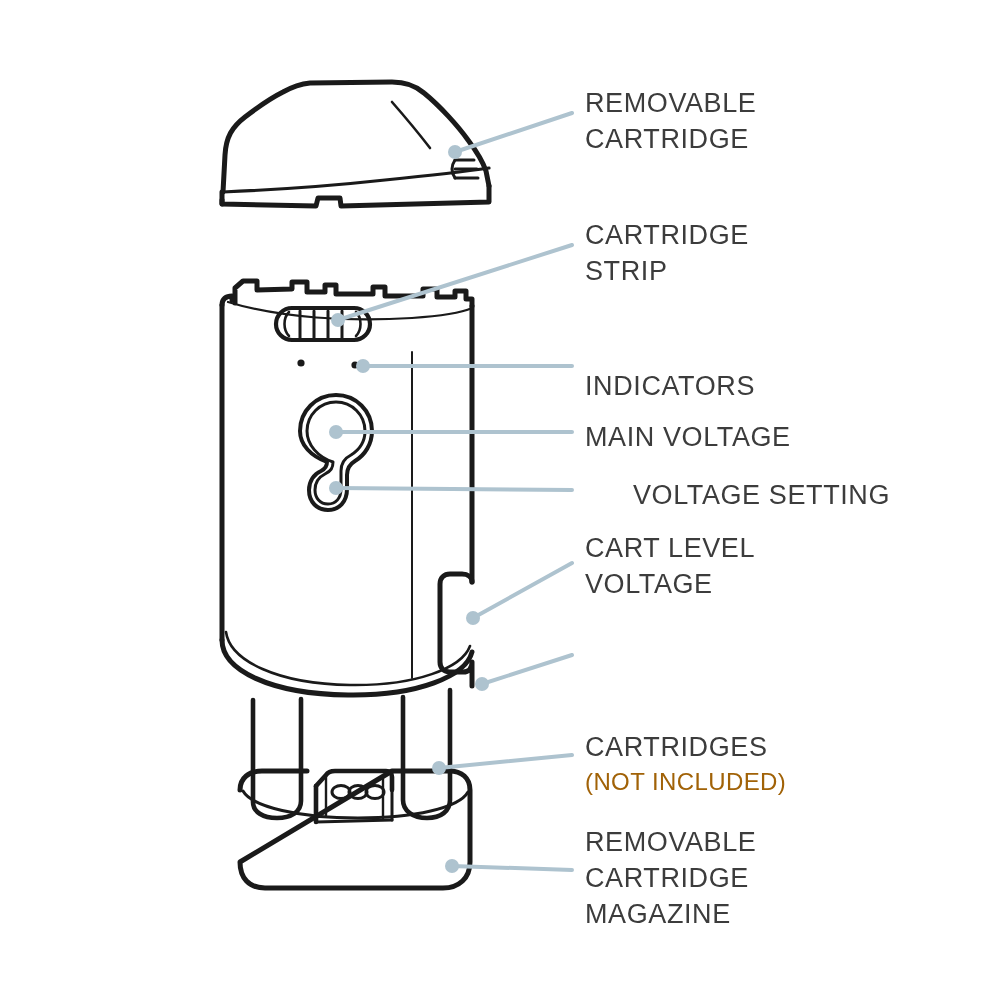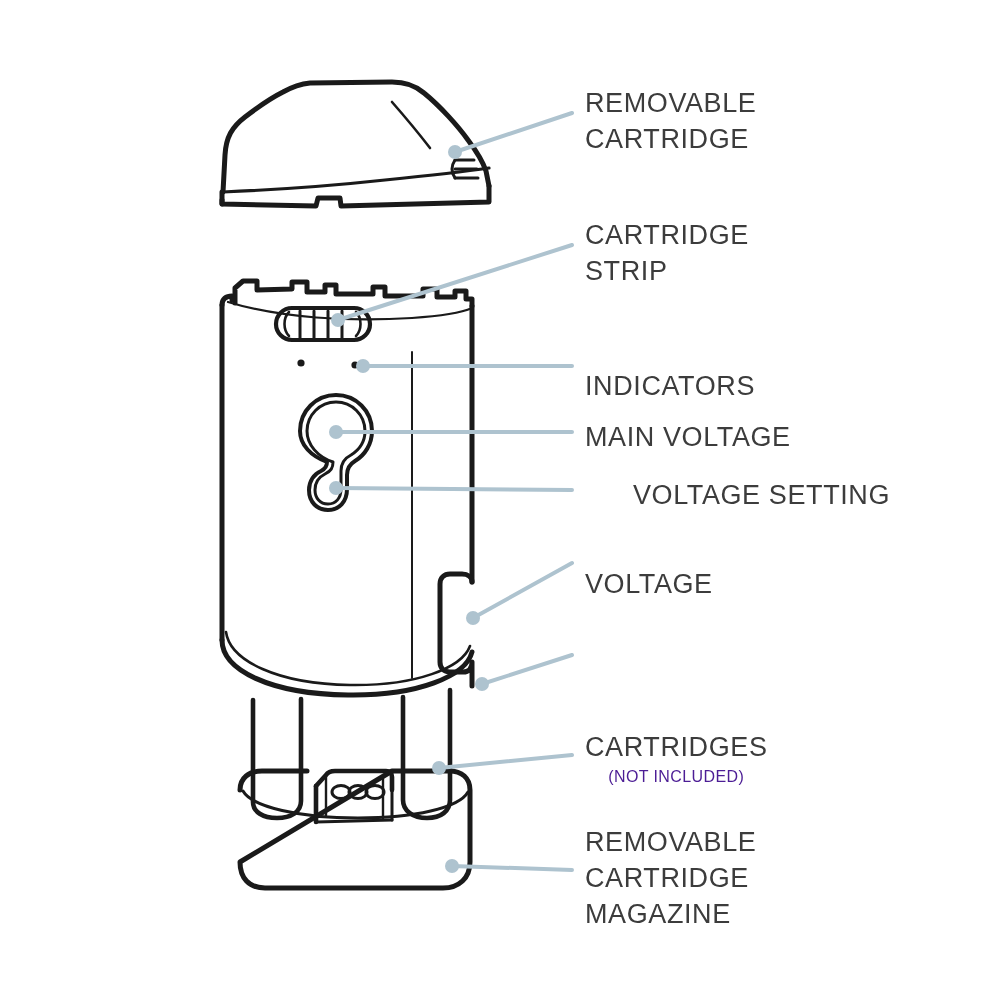--- a/index.html
+++ b/index.html
@@ -17,24 +17,23 @@
     position:absolute;
     color:#3c3c3c;
     font-weight:400;
     letter-spacing:0.6px;
     line-height:1.33;
     white-space:pre;
     font-size:27px;
   }
   .label .sub{
     display:block;
-    font-size:16px;
+    font-size:24px;
     letter-spacing:0.4px;
-    color:#4c1d95;
-    text-align:center;
+    color:#a16207;
   }
 </style>
 </head>
 <body>
 
 <div id="stage">
 
   <svg class="layer" viewBox="0 0 1000 1000">
     <g fill="none" stroke="#1a1a1a" stroke-linecap="round" stroke-linejoin="round">
 
@@ -228,18 +227,18 @@
         <circle cx="452" cy="866" r="7" fill="#aec3cf"></circle>
       </g>
   </svg>
 
   <div class="labels" id="labels">
       <div class="label" style="left: 585px; top: 86px;"><span>REMOVABLE</span><br><span>CARTRIDGE</span></div>
       <div class="label" style="left: 585px; top: 218px;"><span>CARTRIDGE</span><br><span>STRIP</span></div>
       <div class="label" style="left: 585px; top: 333px;"><br><span>INDICATORS</span></div>
       <div class="label" style="left: 585px; top: 420px;"><span>MAIN VOLTAGE</span></div>
       <div class="label" style="left: 585px; top: 478px; margin-left: 48px;"><span>VOLTAGE SETTING</span></div>
-      <div class="label" style="left: 585px; top: 531px;"><br><span>VOLTAGE</span></div>
+      <div class="label" style="left: 585px; top: 531px;"><span>CART LEVEL</span><br><span>VOLTAGE</span></div>
       <div class="label" style="left: 585px; top: 730px;"><span>CARTRIDGES</span><span class="sub">(NOT INCLUDED)</span></div>
       <div class="label" style="left: 585px; top: 825px;"><span>REMOVABLE</span><br><span>CARTRIDGE</span><br><span>MAGAZINE</span></div>
     </div>
 
 </div>
 
 </body></html>

